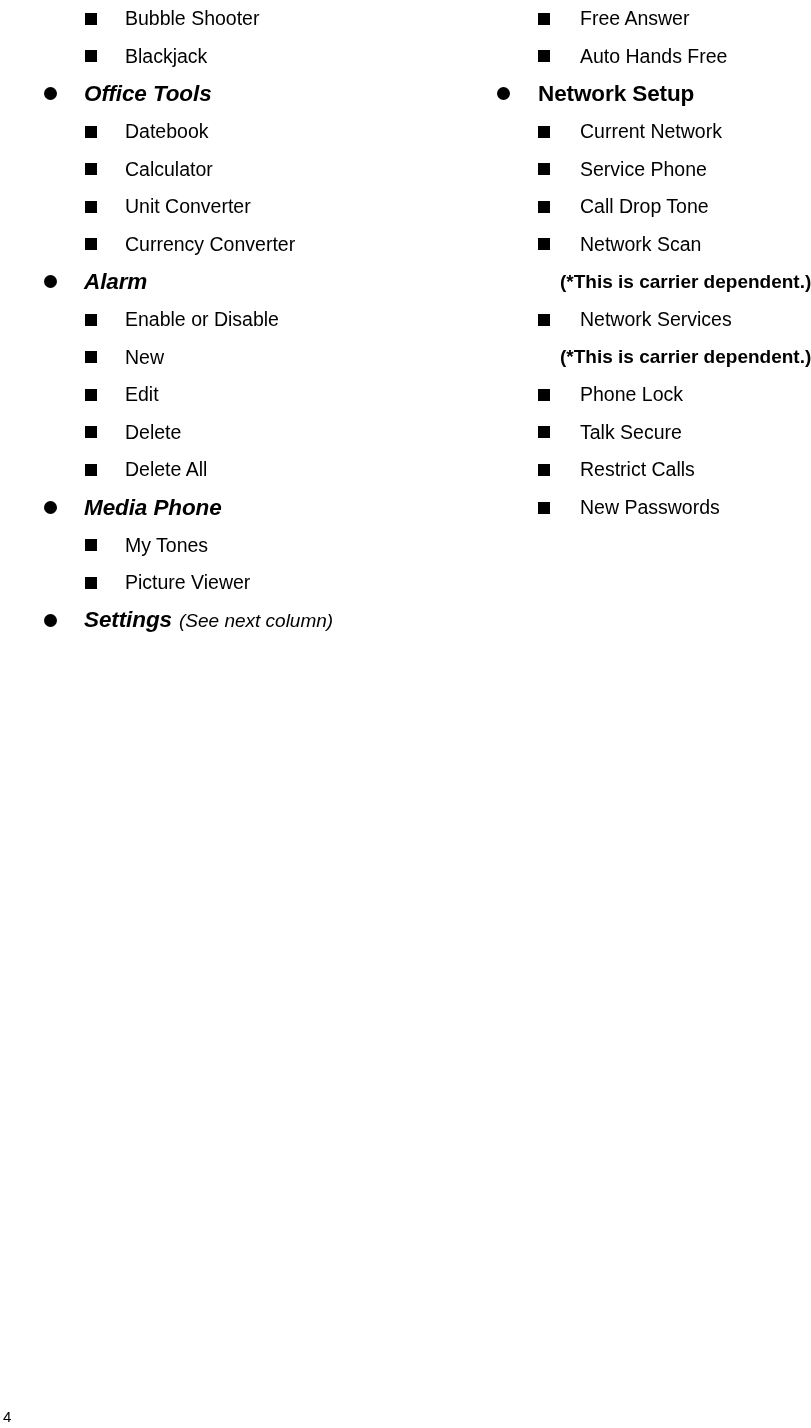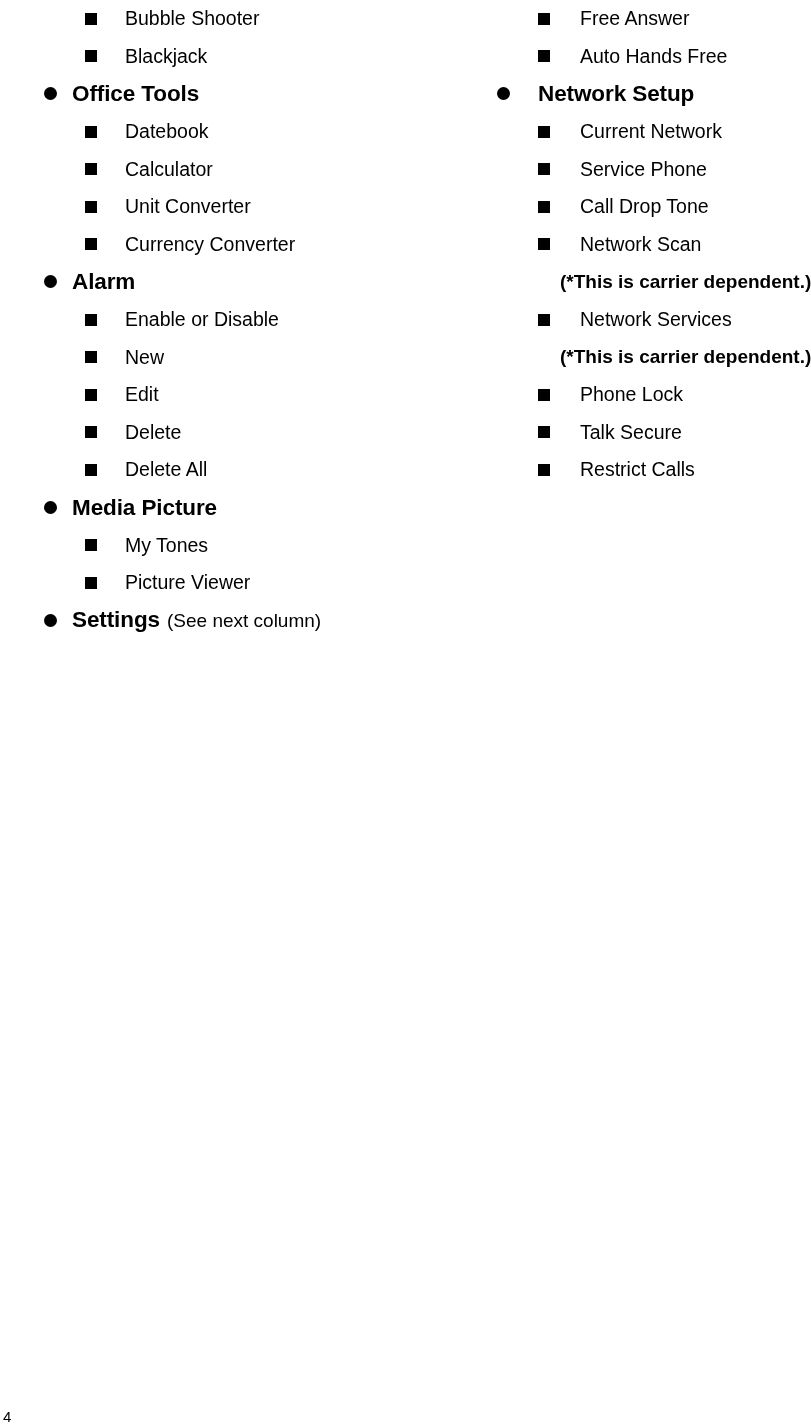--- a/index.html
+++ b/index.html
@@ -77,21 +77,21 @@
   
   .row.note .label {
     position: absolute;
     font-size: 19px;
     font-weight: bold;
     white-space: nowrap;
   }
 
   
   .column.left  .row.lvl1 .bullet-dot { left: 44px; }
-  .column.left  .row.lvl1 .label      { left: 72px; }
+  .column.left  .row.lvl1 .label      { left: 84px; font-style: italic; }
   .column.left  .row.lvl2 .bullet-sq  { left: 85px; }
   .column.left  .row.lvl2 .label      { left: 125px; }
 
   
   .column.right .row.lvl1 .bullet-dot { left: 17px; }
   .column.right .row.lvl1 .label      { left: 58px; }
   .column.right .row.lvl2 .bullet-sq  { left: 58px; }
   .column.right .row.lvl2 .label      { left: 100px; }
   .column.right .row.note .label      { left: 53px; margin-left: 27px; }
 
@@ -158,21 +158,21 @@
       <div class="row lvl2">
         <span class="bullet-sq"></span>
         <span class="label">Delete</span>
       </div>
       <div class="row lvl2">
         <span class="bullet-sq"></span>
         <span class="label">Delete All</span>
       </div>
       <div class="row lvl1">
         <span class="bullet-dot"></span>
-        <span class="label">Media Picture</span>
+        <span class="label">Media Phone</span>
       </div>
       <div class="row lvl2">
         <span class="bullet-sq"></span>
         <span class="label">My Tones</span>
       </div>
       <div class="row lvl2">
         <span class="bullet-sq"></span>
         <span class="label">Picture Viewer</span>
       </div>
       <div class="row lvl1">
@@ -225,17 +225,21 @@
         <span class="label">Phone Lock</span>
       </div>
       <div class="row lvl2">
         <span class="bullet-sq"></span>
         <span class="label">Talk Secure</span>
       </div>
       <div class="row lvl2">
         <span class="bullet-sq"></span>
         <span class="label">Restrict Calls</span>
       </div>
+      <div class="row lvl2">
+        <span class="bullet-sq"></span>
+        <span class="label">New Passwords</span>
+      </div>
     </div>
 
   <div class="page-number">4</div>
 
 </div>
 
 </body></html>

